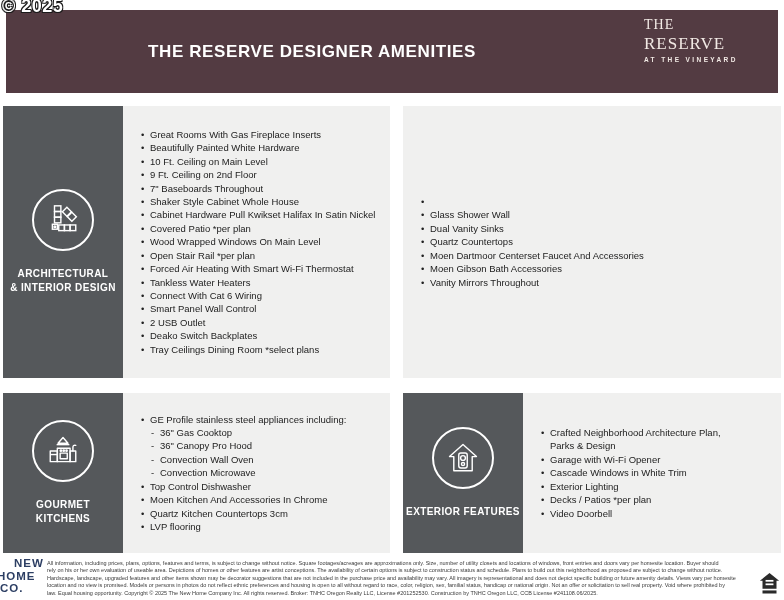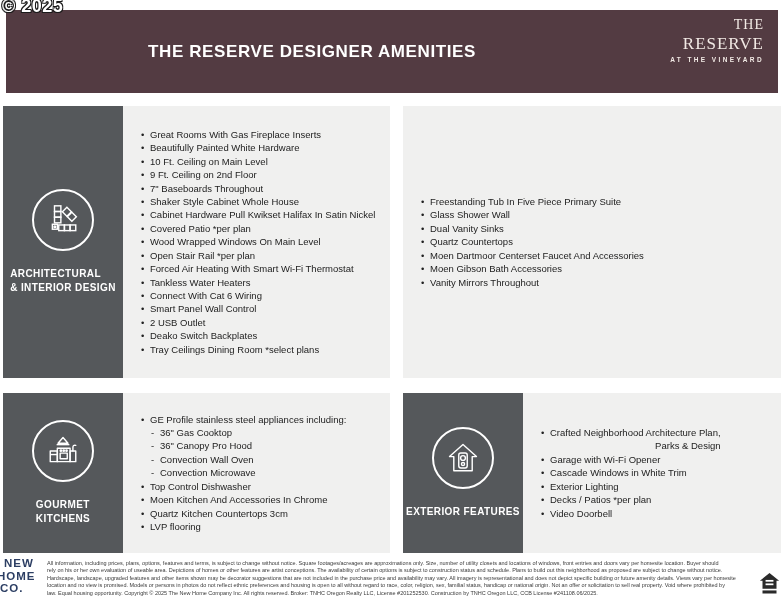--- a/index.html
+++ b/index.html
@@ -16,54 +16,54 @@
   
   .header{
     position:absolute;left:6px;top:10px;width:772px;height:83px;background:#533b42;
     display:flex;align-items:center;
   }
   .header-title{
     position:absolute;left:0;right:160px;text-align:center;color:#ffffff;
     font-size:17px;font-weight:bold;letter-spacing:0.6px;
   }
   .brand{
-    position:absolute;right:14px;top:8px;width:120px;text-align:right;color:#f2eae5;
+    position:absolute;right:14px;top:8px;width:120px;text-align:left;color:#f2eae5;
     font-family:"Liberation Serif","DejaVu Serif",serif;line-height:1;
   }
   .brand-the{font-size:14px;letter-spacing:1px;margin-bottom:3px;}
   .brand-reserve{font-size:17px;letter-spacing:1px;margin-bottom:5px;}
   .brand-tag{font-family:"Liberation Sans",sans-serif;font-size:6.5px;font-weight:bold;letter-spacing:2.4px;}
   
   .panel{position:absolute;display:flex;}
   .sidebox{
     width:120px;flex:0 0 120px;background:#55585b;color:#ffffff;
     display:flex;flex-direction:column;align-items:center;justify-content:center;
   }
   .icon-circle{
     width:58px;height:58px;border:2.2px solid #ffffff;border-radius:50%;
     display:flex;align-items:center;justify-content:center;margin-bottom:16px;
   }
   .sidebox-label{
-    font-size:10px;font-weight:bold;letter-spacing:0.4px;
+    font-size:10px;font-weight:bold;letter-spacing:0.4px;text-align:center;
     white-space:pre-line;line-height:1.45;padding:0 2px;
   }
   .content{
     flex:1;background:#f0f0ef;display:flex;flex-direction:column;justify-content:center;
     padding-left:18px;padding-right:6px;
   }
   .li{display:flex;font-size:9.5px;color:#222;line-height:13.4px;}
   .li .mark{width:9px;flex:0 0 9px;text-align:left;}
   .li.sub{padding-left:10px;}
-  .li .txt{white-space:pre-line;text-align:right;}
+  .li .txt{white-space:pre-line;}
   
   .footer-logo{
     position:absolute;left:0px;top:557px;color:#2c3e63;font-weight:bold;
     font-size:11.5px;line-height:12.5px;letter-spacing:1px;
   }
-  .footer-logo .l1{margin-left:4px;}
+  .footer-logo .l1{margin-left:14px;}
   .footer-logo .l2{margin-left:-3px;}
   .footer-logo .l3{}
   .disclaimer{
     position:absolute;left:47px;top:560px;width:706px;height:38px;overflow:hidden;
     font-size:5.5px;line-height:7.4px;color:#3a3a3a;white-space:pre;
   }
   .eho{position:absolute;right:4px;top:572px;width:22px;text-align:center;}
 </style>
 </head>
 <body>
@@ -167,21 +167,20 @@
         <span class="mark">•</span>
         <span class="txt">Tray Ceilings Dining Room *select plans</span>
       </div>
     </div>
 </div>
 
 <div class="panel" style="left:403px;top:106px;width:378px;height:272px;">
   <div class="content">
       <div class="li">
         <span class="mark">•</span>
-        <span class="txt">Freestanding Tub In Five Piece Primary Suite</span>
       </div>
       <div class="li">
         <span class="mark">•</span>
         <span class="txt">Glass Shower Wall</span>
       </div>
       <div class="li">
         <span class="mark">•</span>
         <span class="txt">Dual Vanity Sinks</span>
       </div>
       <div class="li">

